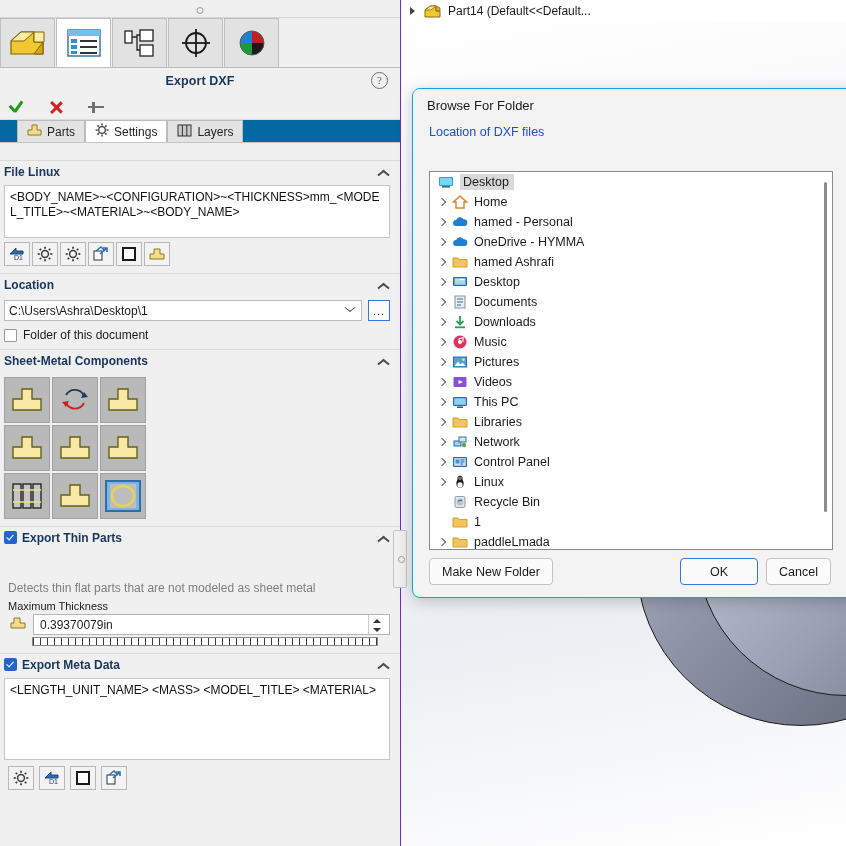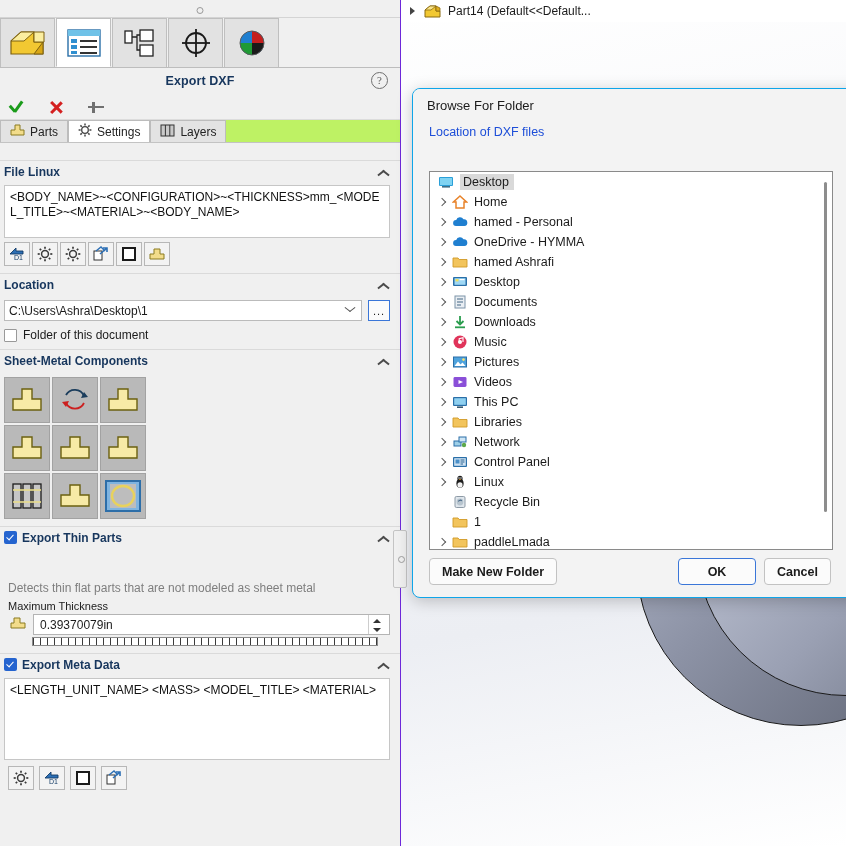--- a/index.html
+++ b/index.html
@@ -138,23 +138,23 @@
   .act-pin::before {
     content:""; position:absolute; left:2px; top:9px; width:16px; height:2.5px; background:#707070;
   }
   .act-pin::after {
     content:""; position:absolute; left:6px; top:5px; width:3px; height:11px; background:#707070;
   }
 
   
   #sub-tabs {
     height: 23px; display: flex; align-items: flex-end;
-    background: #bef264;
+    background: #0369a1;
     border-bottom: 1px solid #c3c3c3;
-    padding-left: 0;
+    padding-left: 17px;
     text-align: center;
   }
   .sub-tab {
     height: 22px; display: flex; align-items: center; gap: 5px;
     padding: 0 9px;
     background: #e3e3e3;
     border: 1px solid #bcbcbc;
     border-bottom: none;
     font-size: 12px;
     color: #222;
@@ -358,21 +358,21 @@
     position: absolute; right: 2px; top: 4px;
     width: 9px; height: 371px;
   }
   #tree-scroll .thumb {
     position: absolute; left: 3px; top: 6px; width: 3px; height: 330px;
     background: #8d8d8d; border-radius: 2px;
   }
 
   #dlg-buttons {
     position: absolute; left: 0; bottom: 12px; width: 434px;
-    display: flex; align-items: flex-start; padding: 0 16px; font-weight: bold;
+    display: flex; align-items: flex-start; padding: 0 16px;
   }
   .dbtn {
     height: 27px; border: 1px solid #c2c2c2; background: #fbfbfb;
     border-radius: 4px; font-size: 12.5px; color: #1b1b1b;
     display:flex; align-items:center; justify-content:center; padding: 0 12px;
   }
   .dbtn.primary { border-color: #3a76d8; min-width: 78px; }
   #dlg-grip {
     position:absolute; right: 4px; bottom: 3px; width: 10px; height: 10px;
     background:

